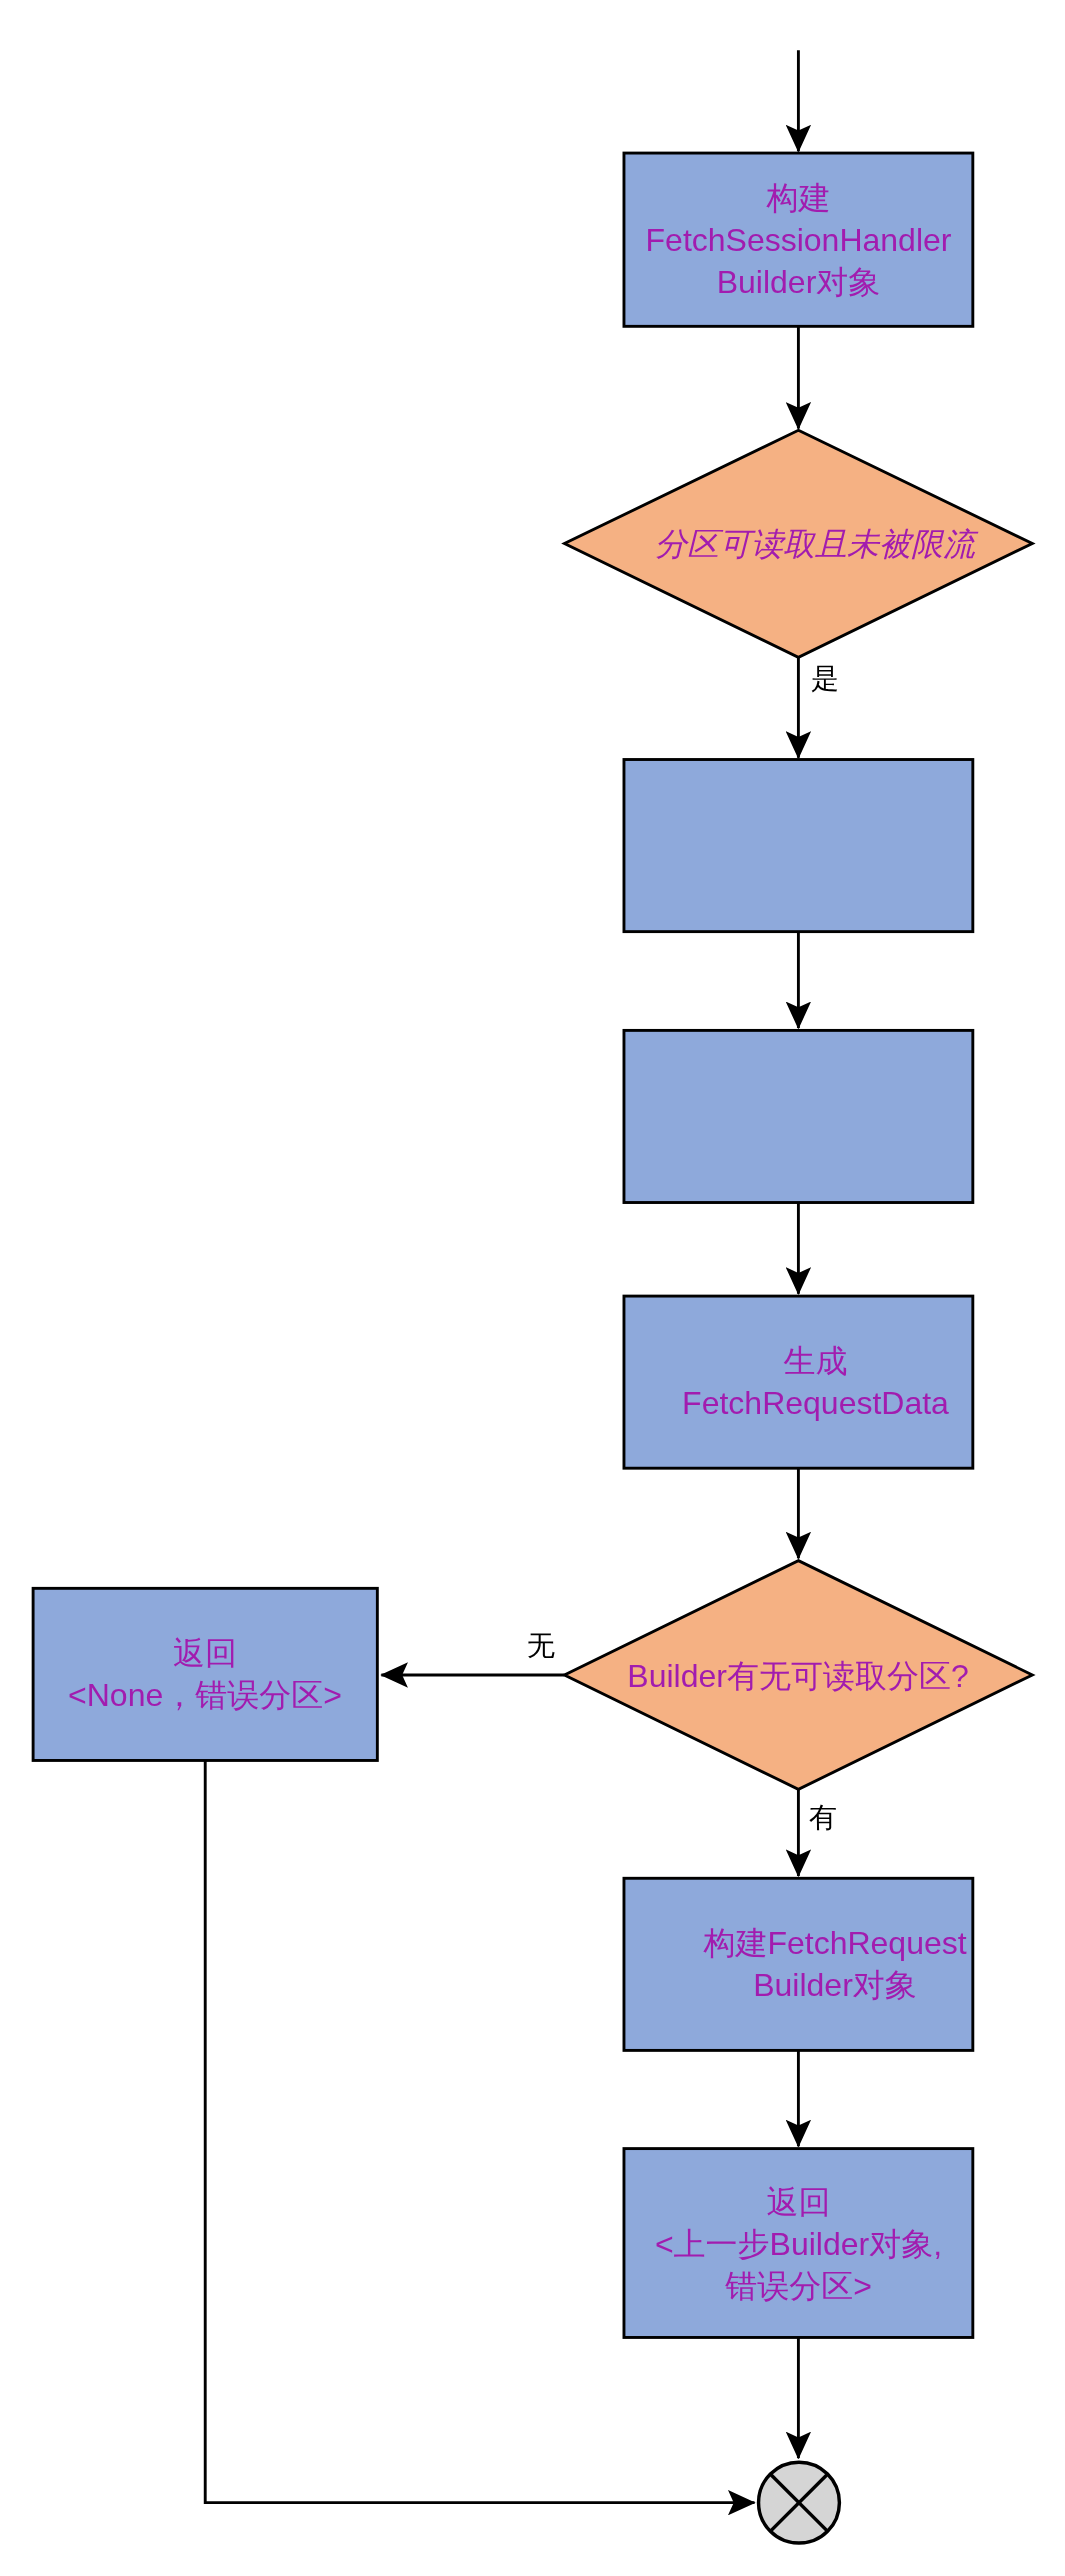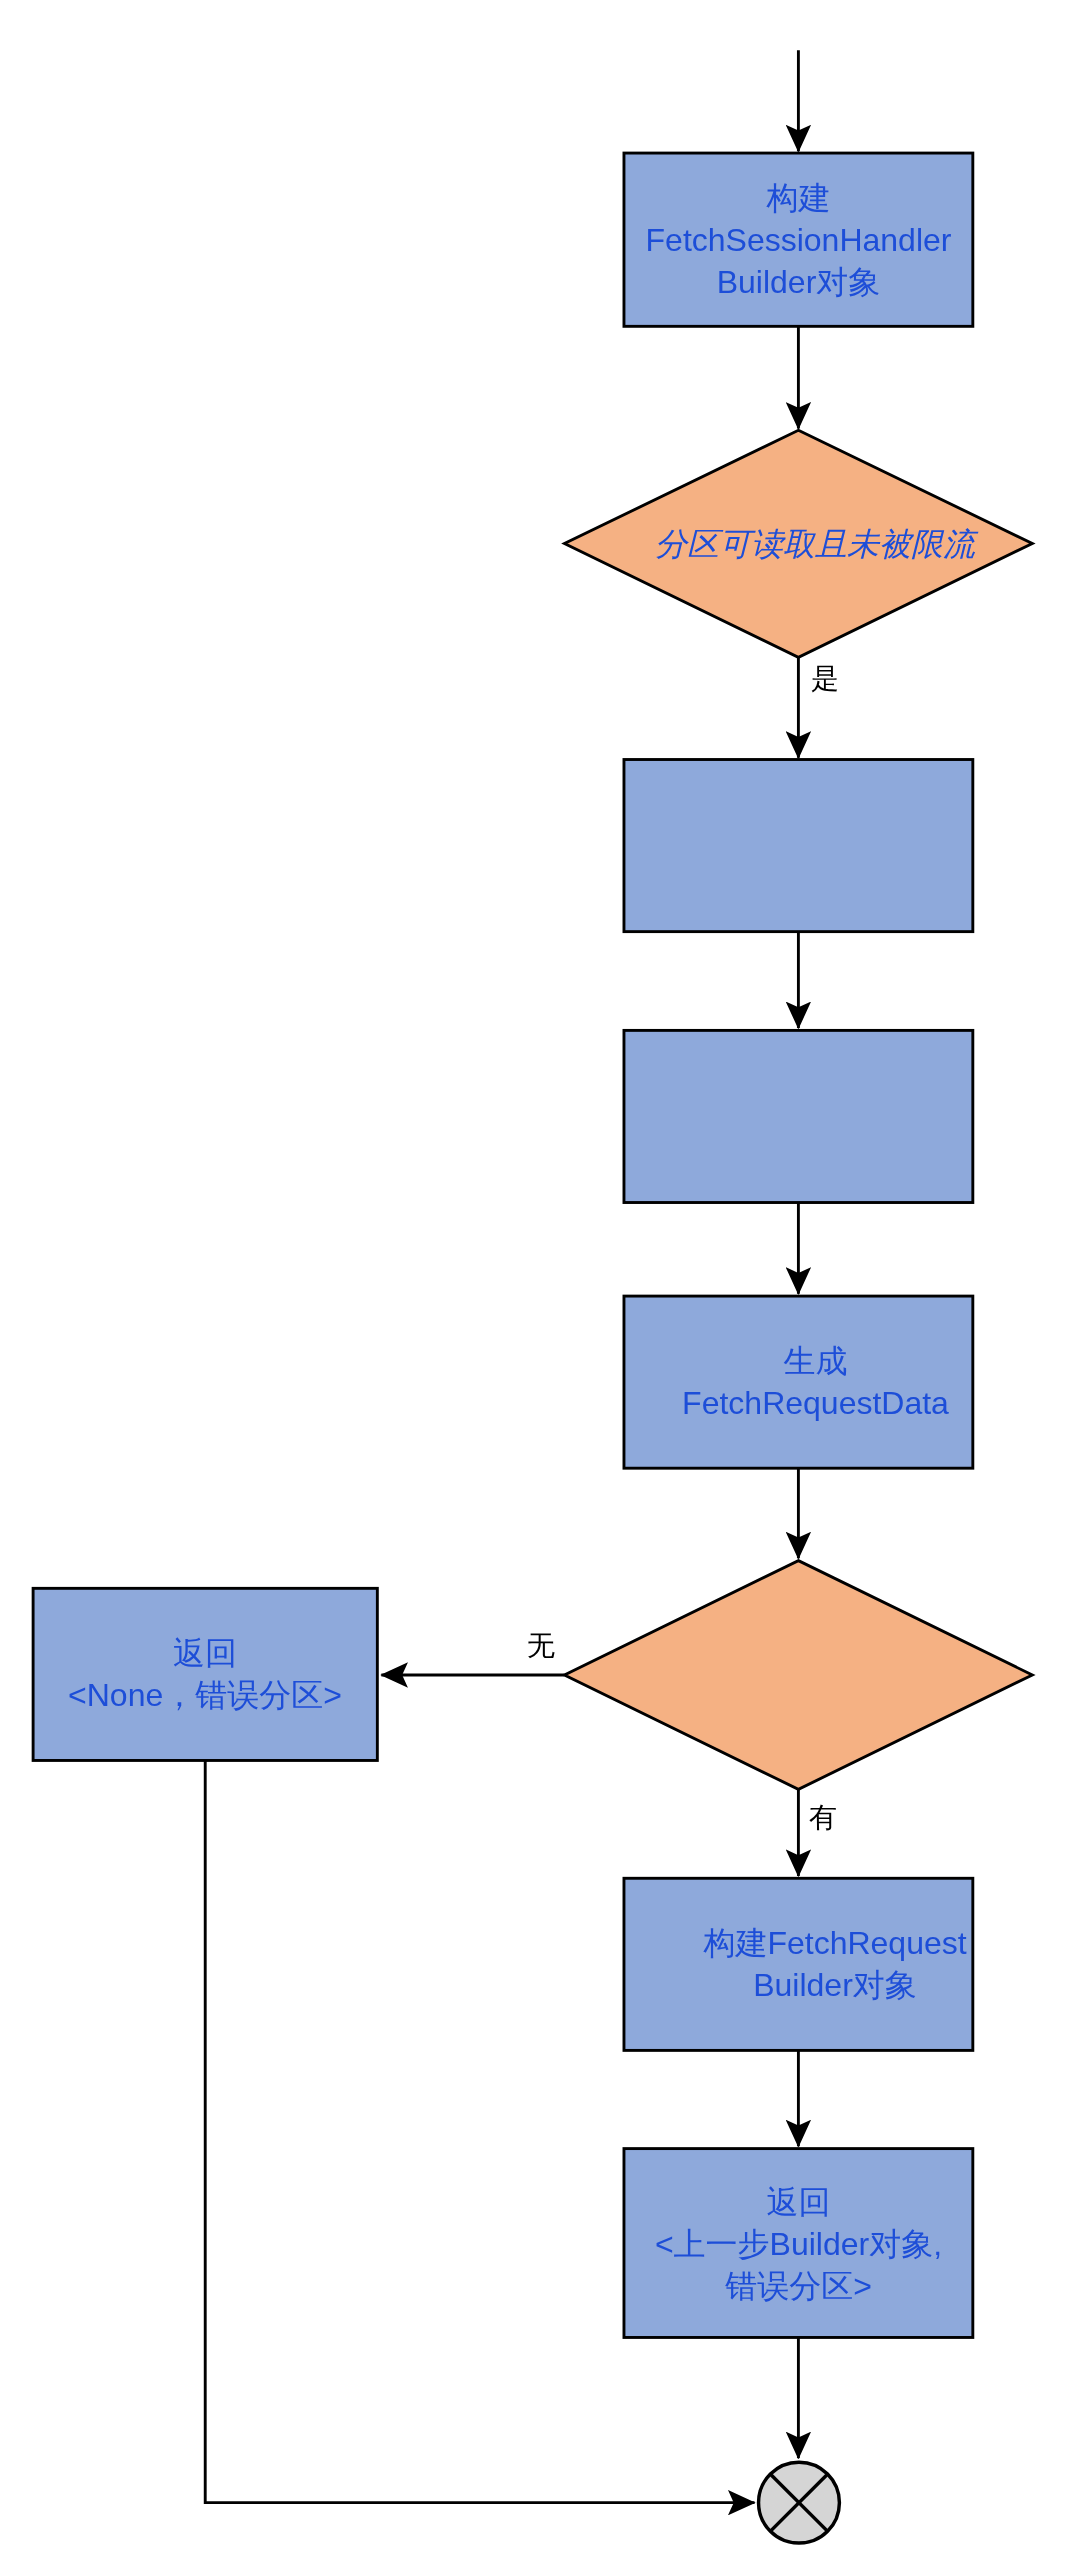--- a/index.html
+++ b/index.html
@@ -19,21 +19,21 @@
   .cross { stroke: #000000; stroke-width: 6; }
   .node-label {
     position: absolute;
     display: flex;
     align-items: center;
     justify-content: center;
     text-align: center;
     white-space: pre-line;
     font-size: 32px;
     line-height: 42px;
-    color: #1d4ed8;
+    color: #a21caf;
     pointer-events: none;
   }
   .edge-label {
     position: absolute;
     font-size: 28px;
     line-height: 30px;
     color: #000000;
     pointer-events: none;
   }
 </style>
@@ -83,20 +83,21 @@
 FetchSessionHandler
 Builder对象</div>
 
   <div class="node-label" style="left:581px; top:430px; width:468px; height:227px;font-style:italic;">分区可读取且未被限流</div>
 
 
 
   <div class="node-label" style="left:624px; top:1296px; width:383px; height:172px;">生成
 FetchRequestData</div>
 
+  <div class="node-label" style="left:564px; top:1561px; width:468px; height:229px;">Builder有无可读取分区?</div>
 
   <div class="node-label" style="left:33px; top:1588px; width:344px; height:172px;">返回
 &lt;None，错误分区&gt;</div>
 
   <div class="node-label" style="left:624px; top:1878px; width:422px; height:172px;">构建FetchRequest
 Builder对象</div>
 
   <div class="node-label" style="left:624px; top:2149px; width:349px; height:189px;">返回
 &lt;上一步Builder对象,
 错误分区&gt;</div>

